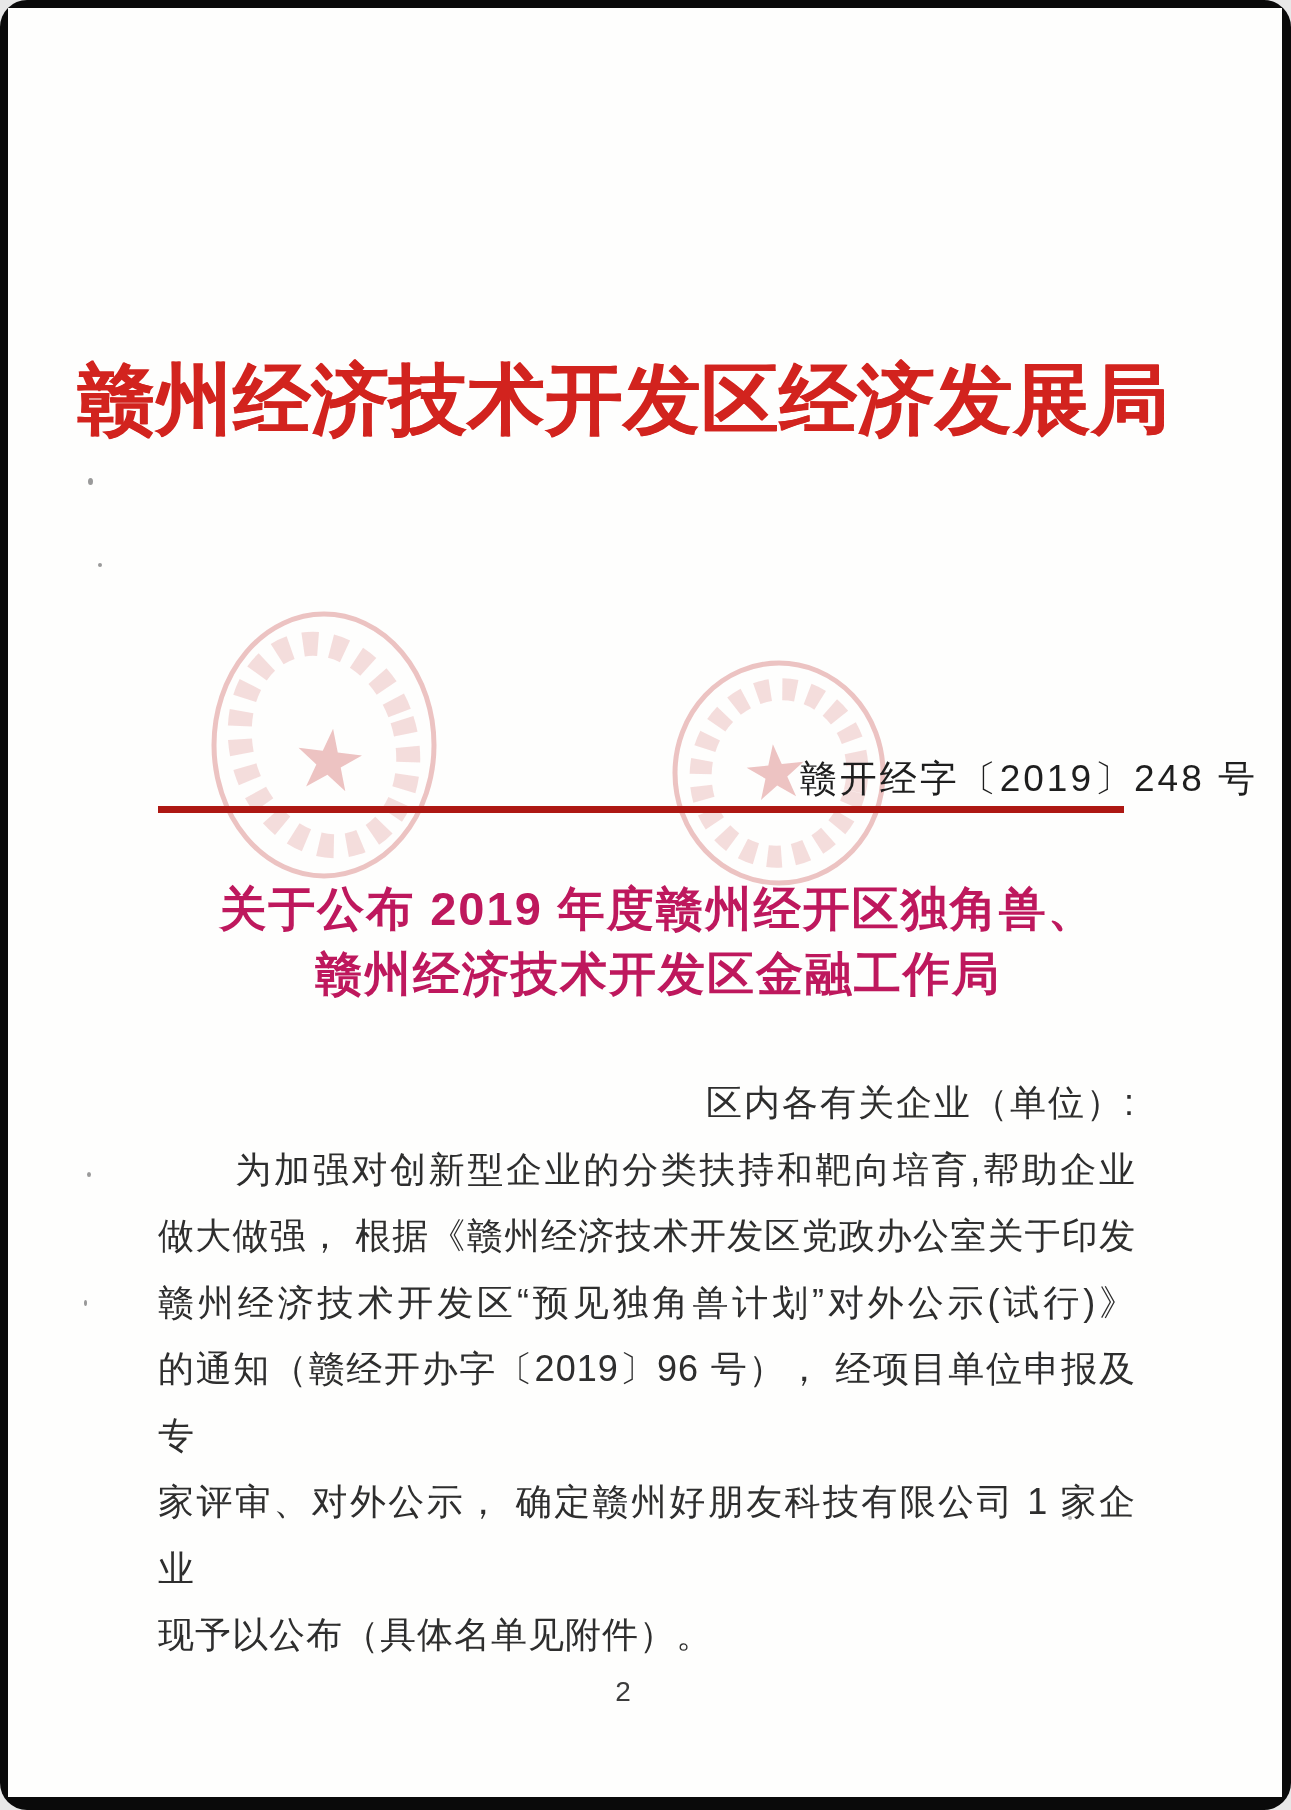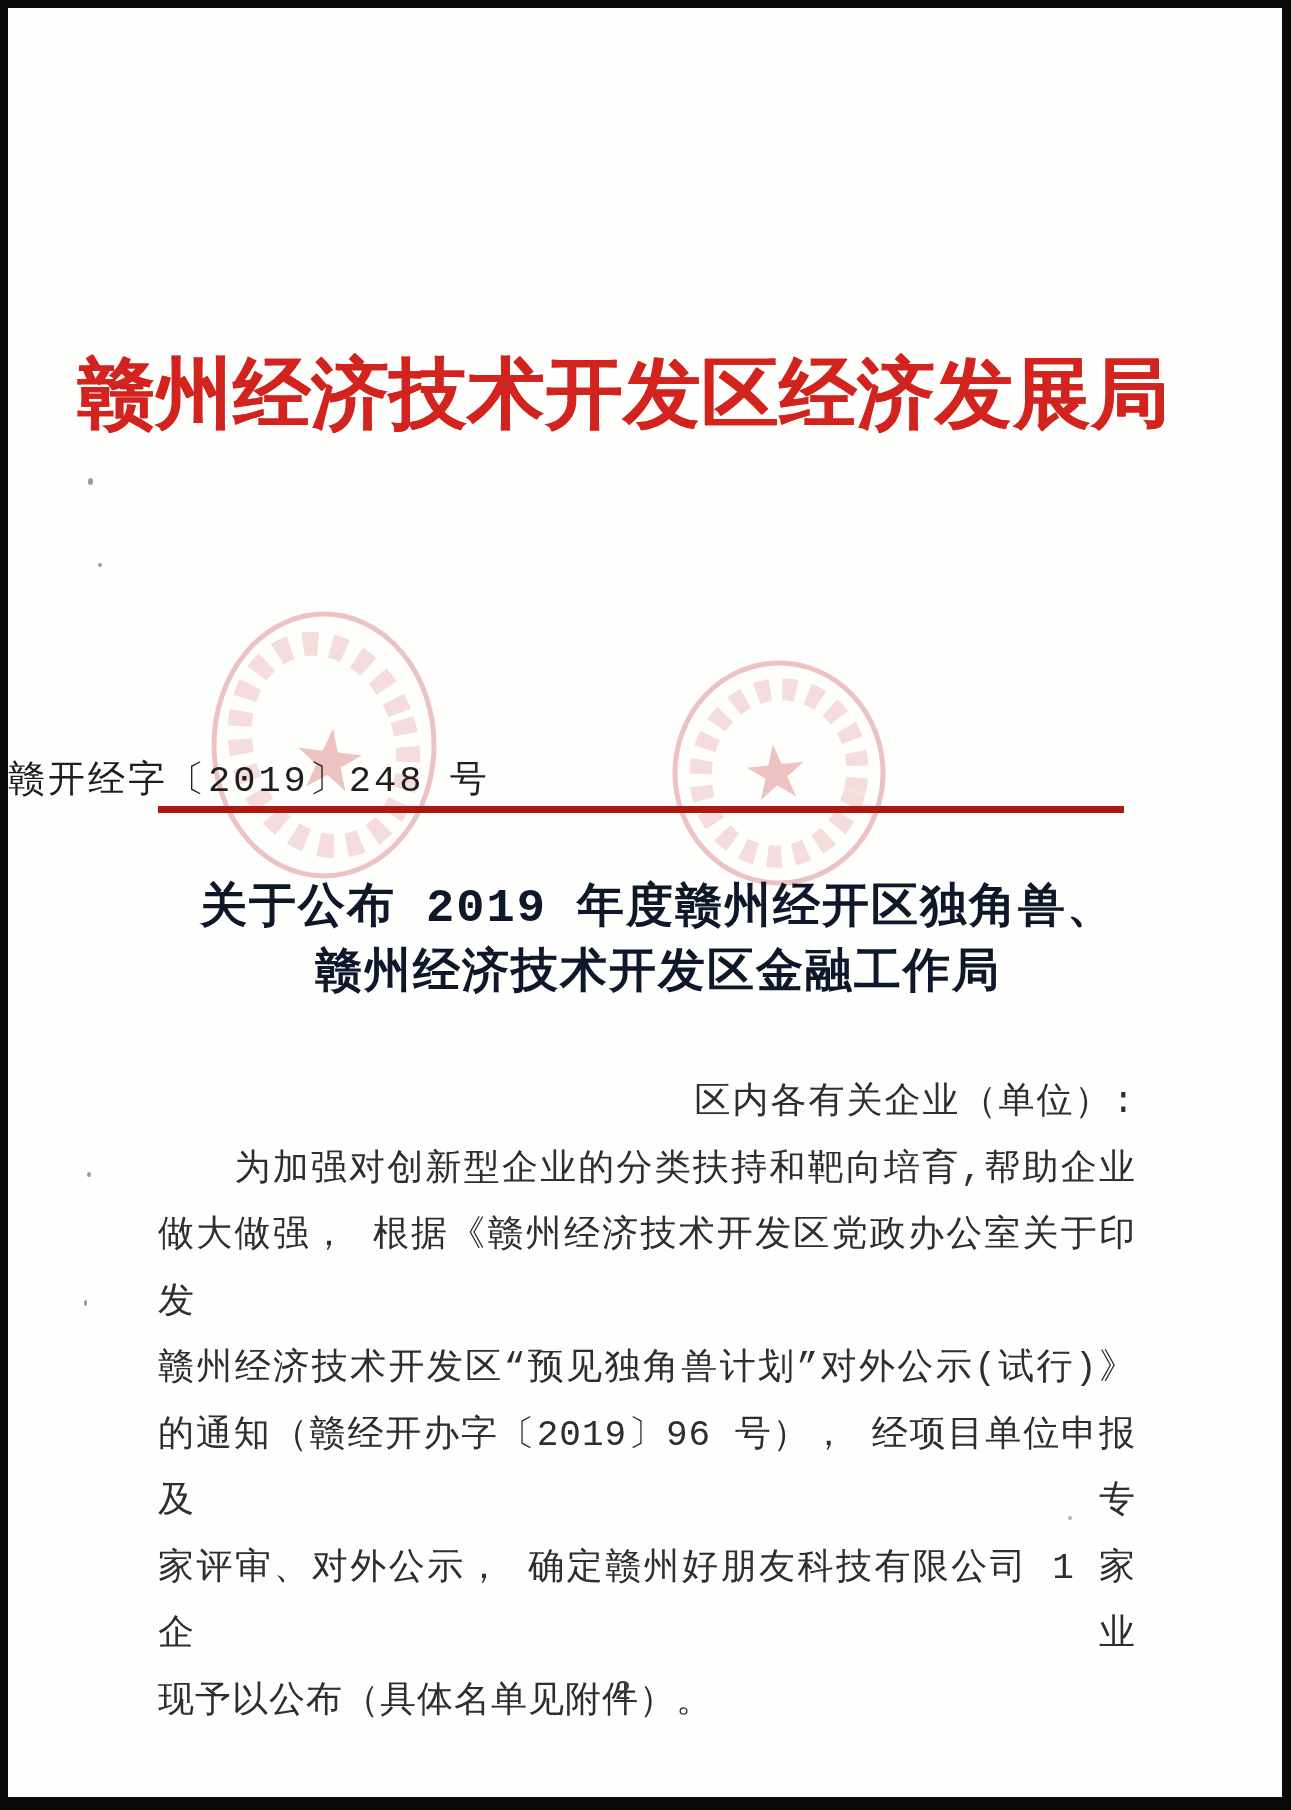--- a/index.html
+++ b/index.html
@@ -1,21 +1,22 @@
 <!DOCTYPE html>
 <html><head>
 <meta charset="utf-8">
 <style>
   html,body{margin:0;padding:0;background:#e8e8e8;}
   .scan{
     position:relative;
     width:1291px;height:1810px;
     background:#0a0a0a;
-    font-family:Liberation Mono, monospace;
+    font-family:Liberation Sans, sans-serif;
     overflow:hidden;
+    border-radius:27px;
   }
   .page{
     position:absolute;left:8px;top:8px;right:9px;bottom:13px;
     background:#fefefd;
   }
   
   .org-block{
     position:absolute;left:0;top:344px;width:1230px;
     text-align:center;
   }
@@ -23,37 +24,37 @@
     font-size:77px;line-height:95px;
     font-weight:900;
     color:#d2231e;
     letter-spacing:1px;
     white-space:nowrap;
     text-shadow:1px 0 0 #d2231e;
   }
   
   .doc-number{
     position:absolute;left:0;top:746px;width:1250px;
-    text-align:left;
+    text-align:right;
     font-size:37px;color:#1e1e1e;
     letter-spacing:3px;
     white-space:nowrap;
   }
   .red-rule{
     position:absolute;left:150px;top:798px;width:966px;height:7px;
     background:#ad1813;
   }
   
   .seal{position:absolute;mix-blend-mode:multiply;opacity:.85;}
   .seal-left{left:196px;top:596px;}
   .seal-right{left:658px;top:648px;}
   
   .title-block{
     position:absolute;left:30px;top:868px;width:1240px;
-    text-align:center;color:#0f172a;
+    text-align:center;color:#be185d;
   }
   .title-line{
     font-size:47px;line-height:65px;font-weight:700;
     letter-spacing:2px;white-space:nowrap;
   }
   
   .body-block{
     position:absolute;left:150px;top:1062px;width:978px;
     color:#2e2e2e;
     font-size:36px;line-height:66.5px;

